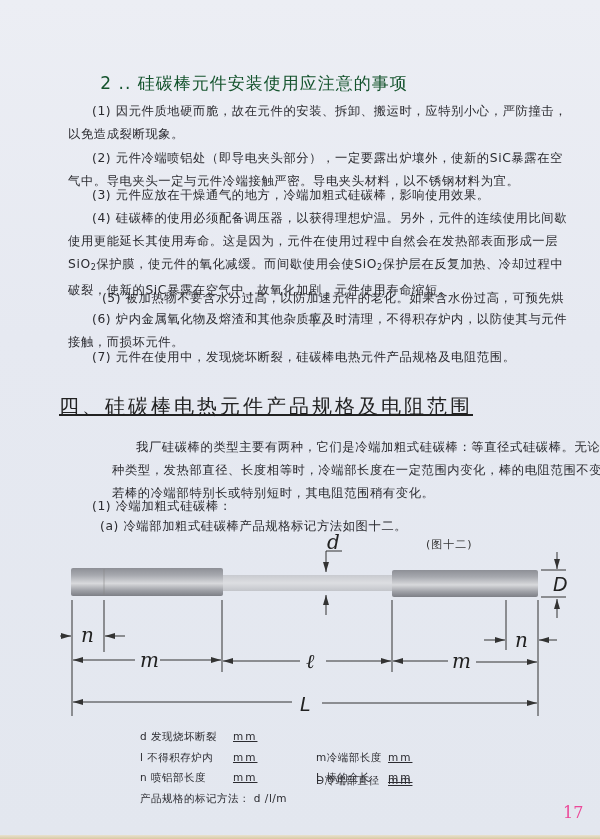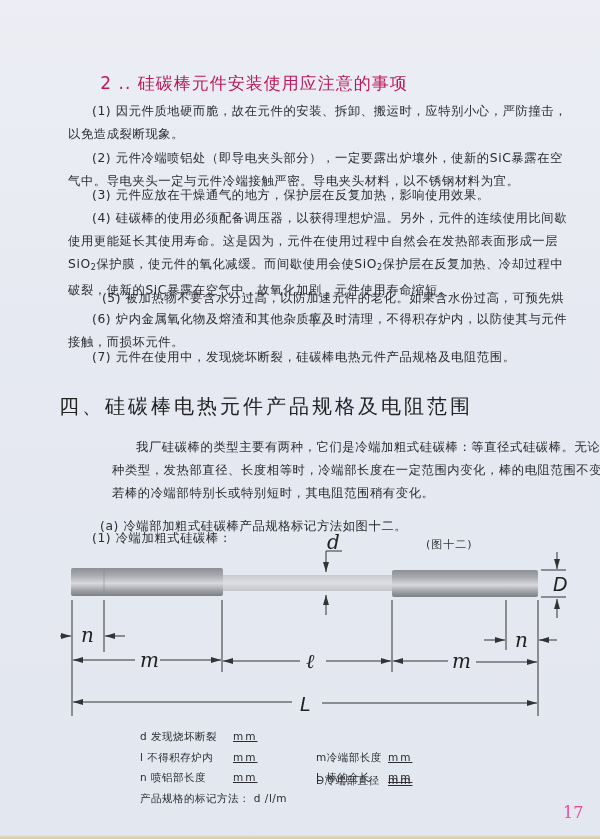--- a/index.html
+++ b/index.html
@@ -8,31 +8,31 @@
     background: linear-gradient(180deg,#eceef4 0%,#e6e9f1 40%,#e3e7ef 100%);
     font-family: "DejaVu Sans", sans-serif;
     color:#2a2a2e;
   }
   .page-bottom-edge {
     position:absolute; left:0; right:0; bottom:0; height:4px;
     background: linear-gradient(180deg, #e8e2cf, #d9c9a3);
   }
   .heading1 {
     position:absolute; top:72px; left:0; width:508px; text-align:center;
-    font-size:17px; letter-spacing:1px; color:#be185d;
+    font-size:17px; letter-spacing:1px; color:#14532d;
   }
   .para {
     position:absolute; left:68px; width:506px;
     font-size:12.3px; line-height:23px; letter-spacing:0.6px; color:#2b2b30;
   }
   .indent { text-indent:24px; }
   .heading2 {
     position:absolute; top:393px; left:0; width:532px; text-align:center;
     font-family: "DejaVu Serif", serif;
-    font-size:20px; letter-spacing:3px; color:#222;
+    font-size:20px; letter-spacing:3px; color:#222;text-decoration:underline;
   }
   .sub { font-size:8px; vertical-align:-2px; }
   .caption {
     position:absolute; left:426px; top:537px; font-size:11px; color:#333; letter-spacing:1px;
   }
   svg.fig { position:absolute; left:0; top:0; }
   .dimlabel { font-family: "DejaVu Serif", serif; font-style:italic; font-size:20px; fill:#222; }
   .dimlabelD { font-family: "DejaVu Sans", sans-serif; font-style:italic; font-size:19px; fill:#222; }
   .legend {
     position:absolute; left:140px; font-size:10.5px; color:#2b2b30; letter-spacing:0.5px;
@@ -50,42 +50,42 @@
 <div class="para indent" style="top:100px;">
   <span>(1)</span>
   <span>因元件质地硬而脆，故在元件的安装、拆卸、搬运时，应特别小心，严防撞击，以免造成裂断现象。</span>
 </div>
 <div class="para indent" style="top:147px;">
   <span>(2)</span>
   <span>元件冷端喷铝处（即导电夹头部分），一定要露出炉壤外，使新的SiC暴露在空气中。导电夹头一定与元件冷端接触严密。导电夹头材料，以不锈钢材料为宜。</span>
 </div>
 <div class="para indent" style="top:184px;">
   <span>(3)</span>
-  <span>元件应放在干燥通气的地方，保护层在反复加热，影响使用效果。</span>
+  <span>元件应放在干燥通气的地方，冷端加粗式硅碳棒，影响使用效果。</span>
 </div>
 <div class="para indent" style="top:207px;">
   <span>(4)</span>
   <span>硅碳棒的使用必须配备调压器，以获得理想炉温。另外，元件的连续使用比间歇使用更能延长其使用寿命。这是因为，元件在使用过程中自然会在发热部表面形成一层 SiO</span><span class="sub">2</span><span>保护膜，使元件的氧化减缓。而间歇使用会使SiO</span><span class="sub">2</span><span>保护层在反复加热、冷却过程中破裂，使新的SiC暴露在空气中，故氧化加剧，元件使用寿命缩短。</span>
 </div>
 <div class="para indent" style="top:287px;text-align:center;">
   <span>(5)</span>
   <span>被加热物不要含水分过高，以防加速元件的老化。如果含水份过高，可预先烘干。</span>
 </div>
 <div class="para indent" style="top:308px;">
   <span>(6)</span>
   <span>炉内金属氧化物及熔渣和其他杂质应及时清理，不得积存炉内，以防使其与元件接触，而损坏元件。</span>
 </div>
 <div class="para indent" style="top:346px;">
   <span>(7)</span>
   <span>元件在使用中，发现烧坏断裂，硅碳棒电热元件产品规格及电阻范围。</span>
 </div>
 
 <div class="heading2">四、硅碳棒电热元件产品规格及电阻范围</div>
 <div class="para indent" style="top:436px;margin-left:44px;">我厂硅碳棒的类型主要有两种，它们是冷端加粗式硅碳棒：等直径式硅碳棒。无论哪种类型，发热部直径、长度相等时，冷端部长度在一定范围内变化，棒的电阻范围不变。若棒的冷端部特别长或特别短时，其电阻范围稍有变化。</div>
-<div class="para" style="top:495px; left:92px;margin-top:32px;">(1) 冷端加粗式硅碳棒：</div>
+<div class="para" style="top:495px; left:92px;">(1) 冷端加粗式硅碳棒：</div>
 <div class="para" style="top:515px; left:100px;">(a)   冷端部加粗式硅碳棒产品规格标记方法如图十二。</div>
 
 <div class="caption">(图十二)</div>
 
 <svg class="fig" width="600" height="839">
   <defs>
     <linearGradient id="rodg" x1="0" y1="0" x2="0" y2="1">
       <stop offset="0" stop-color="#8d8f96"></stop>
       <stop offset="0.25" stop-color="#a6a8ae"></stop>
       <stop offset="0.55" stop-color="#d8d9dc"></stop>

